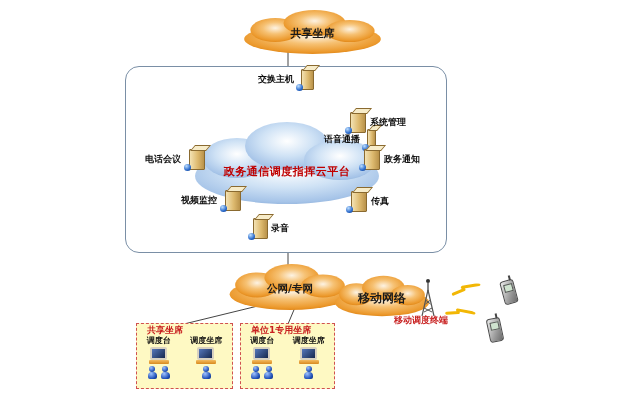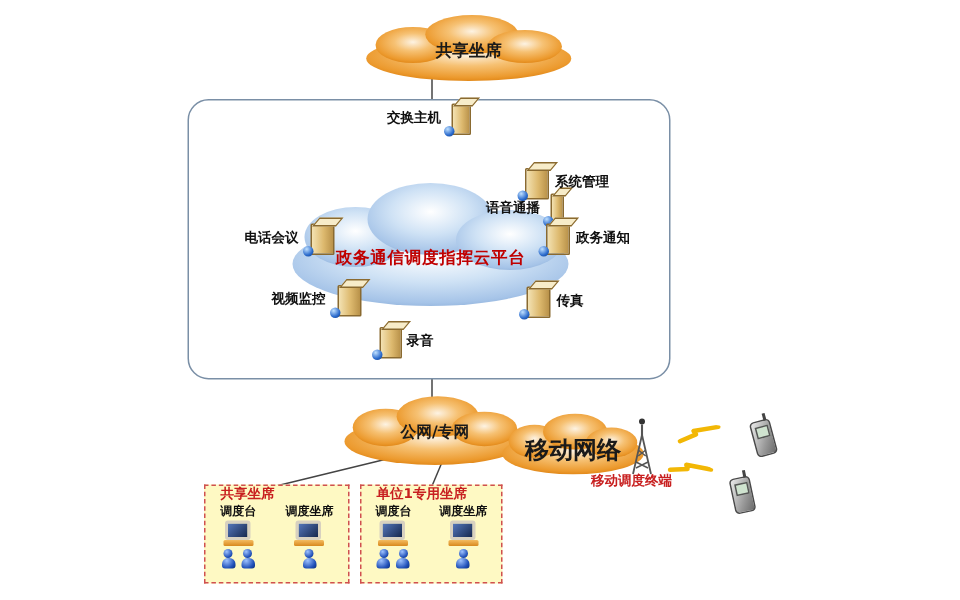--- a/index.html
+++ b/index.html
@@ -14,21 +14,21 @@
   .cloud svg { position:absolute; left:0; top:0; width:100%; height:100%; }
   .cloud-label {
     position:absolute; left:0; width:100%; text-align:center;
     font-weight:bold; color:#1a1a1a; z-index:3; line-height:1;
   }
   .cloud-top    { left:240px; top:8px;  width:145px; height:48px; }
   .cloud-top    .cloud-label { top:20px; font-size:11px; }
   .cloud-public { left:226px; top:262px; width:128px; height:50px; }
   .cloud-public .cloud-label { top:21px; font-size:10.5px; }
   .cloud-mobile { left:332px; top:274px; width:100px; height:44px; }
-  .cloud-mobile .cloud-label { top:18px; font-size:16px; }
+  .cloud-mobile .cloud-label { top:18px; font-size:12px; }
   .cloud-blue   { left:192px; top:116px; width:190px; height:92px; }
   .cloud-blue   .cloud-label { top:50px; font-size:11px; color:#c00000; letter-spacing:0.5px; }
 
   
   .platform-box {
     position:absolute; left:125px; top:66px; width:320px; height:185px;
     background:#ffffff; border:1px solid #7a8fa6; border-radius:14px; z-index:0;
   }
 
   
@@ -170,21 +170,21 @@
     <span class="svc-label">语音通播</span>
     <span class="server-icon"></span>
   </div>
 
 
   <div class="svc" style="left:346px; top:112px;">
     <span class="server-icon"></span>
     <span class="svc-label">系统管理</span>
   </div>
 
-  <div class="svc" style="left:163px; top:149px;">
+  <div class="svc" style="left:145px; top:149px;">
     <span class="svc-label">电话会议</span>
     <span class="server-icon"></span>
   </div>
 
   <div class="svc" style="left:360px; top:149px;">
     <span class="server-icon"></span>
     <span class="svc-label">政务通知</span>
   </div>
 
   <div class="svc" style="left:181px; top:190px;">

